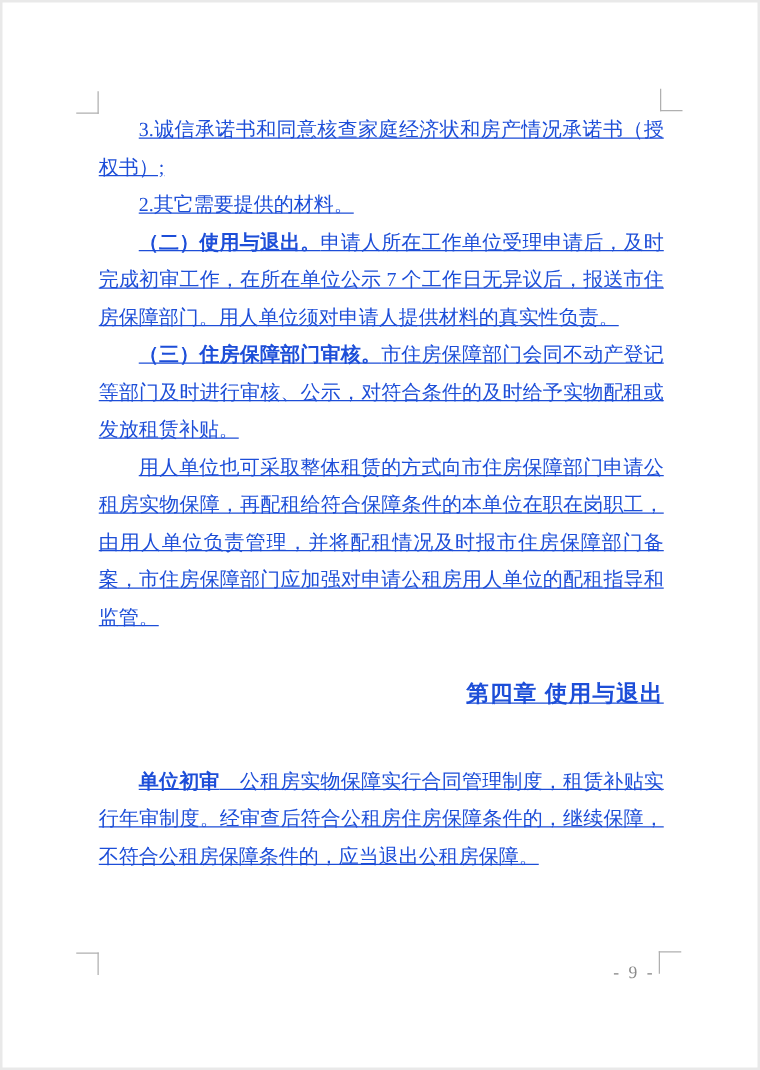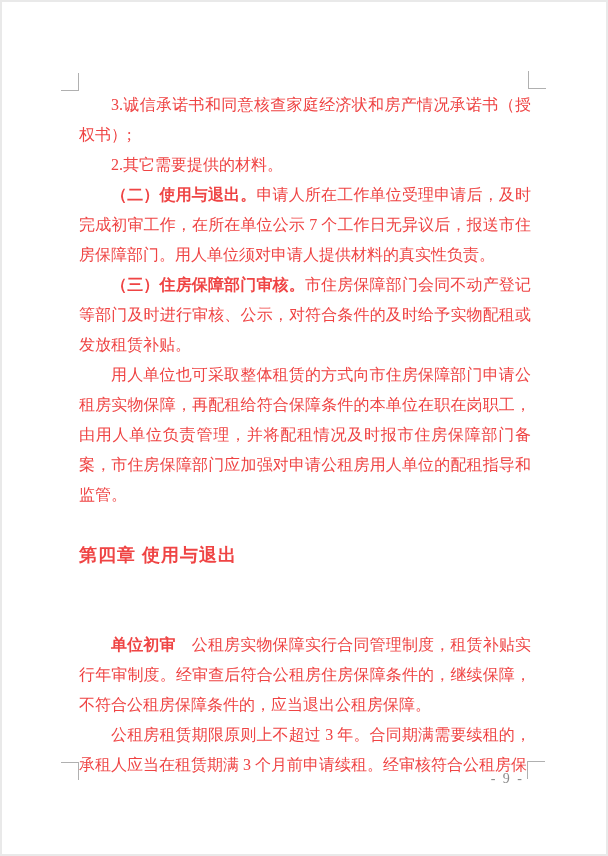--- a/index.html
+++ b/index.html
@@ -20,39 +20,40 @@
     top: 2px;
     width: 604px;
     height: 852px;
     background: #ffffff;
   }
   .text-area {
     position: absolute;
     left: 77px;
     top: 88px;
     width: 452px;
-    color: #ef4444;
+    color: #1d4ed8;
     font-size: 16px;
     line-height: 30px;
     text-align: justify;
     text-justify: inter-ideograph;
+    text-decoration: underline;
   }
   .para {
     margin: 0;
     text-indent: 2em;
   }
   .run { font-weight: normal; }
   .run-bold {
     font-weight: bold;
     font-family: "Liberation Sans", "DejaVu Sans", sans-serif;
   }
   .chapter-heading {
-    margin: 30px 0 60px 0;
+    margin: 30px 0 41px 0;
     text-indent: 0;
-    text-align: left;
+    text-align: right;
     font-size: 18px;
     letter-spacing: 1px;
   }
   .chapter-heading .run,
   .chapter-heading .run-bold {
     font-weight: bold;
     font-family: "Liberation Sans", "DejaVu Sans", sans-serif;
   }
   .page-number {
     position: absolute;
@@ -85,18 +86,17 @@
   <div class="crop crop-br"></div>
 
   <div class="text-area">
       <p class="para"><span class="run">3.诚信承诺书和同意核查家庭经济状和房产情况承诺书（授权书）;</span></p>
       <p class="para"><span class="run">2.其它需要提供的材料。</span></p>
       <p class="para"><span class="run run-bold">（二）使用与退出。</span><span class="run">申请人所在工作单位受理申请后，及时完成初审工作，在所在单位公示 7 个工作日无异议后，报送市住房保障部门。用人单位须对申请人提供材料的真实性负责。</span></p>
       <p class="para"><span class="run run-bold">（三）住房保障部门审核。</span><span class="run">市住房保障部门会同不动产登记等部门及时进行审核、公示，对符合条件的及时给予实物配租或发放租赁补贴。</span></p>
       <p class="para"><span class="run">用人单位也可采取整体租赁的方式向市住房保障部门申请公租房实物保障，再配租给符合保障条件的本单位在职在岗职工，由用人单位负责管理，并将配租情况及时报市住房保障部门备案，市住房保障部门应加强对申请公租房用人单位的配租指导和监管。</span></p>
       <p class="para chapter-heading"><span class="run run-bold">第四章 使用与退出</span></p>
       <p class="para"><span class="run run-bold">单位初审</span><span class="run">　公租房实物保障实行合同管理制度，租赁补贴实行年审制度。经审查后符合公租房住房保障条件的，继续保障，不符合公租房保障条件的，应当退出公租房保障。</span></p>
-      <p class="para"><span class="run">公租房租赁期限原则上不超过 3 年。合同期满需要续租的，承租人应当在租赁期满 3 个月前申请续租。经审核符合公租房保</span></p>
     </div>
 
   <div class="page-number">- 9 -</div>
 
 </div>
 
 </body></html>

